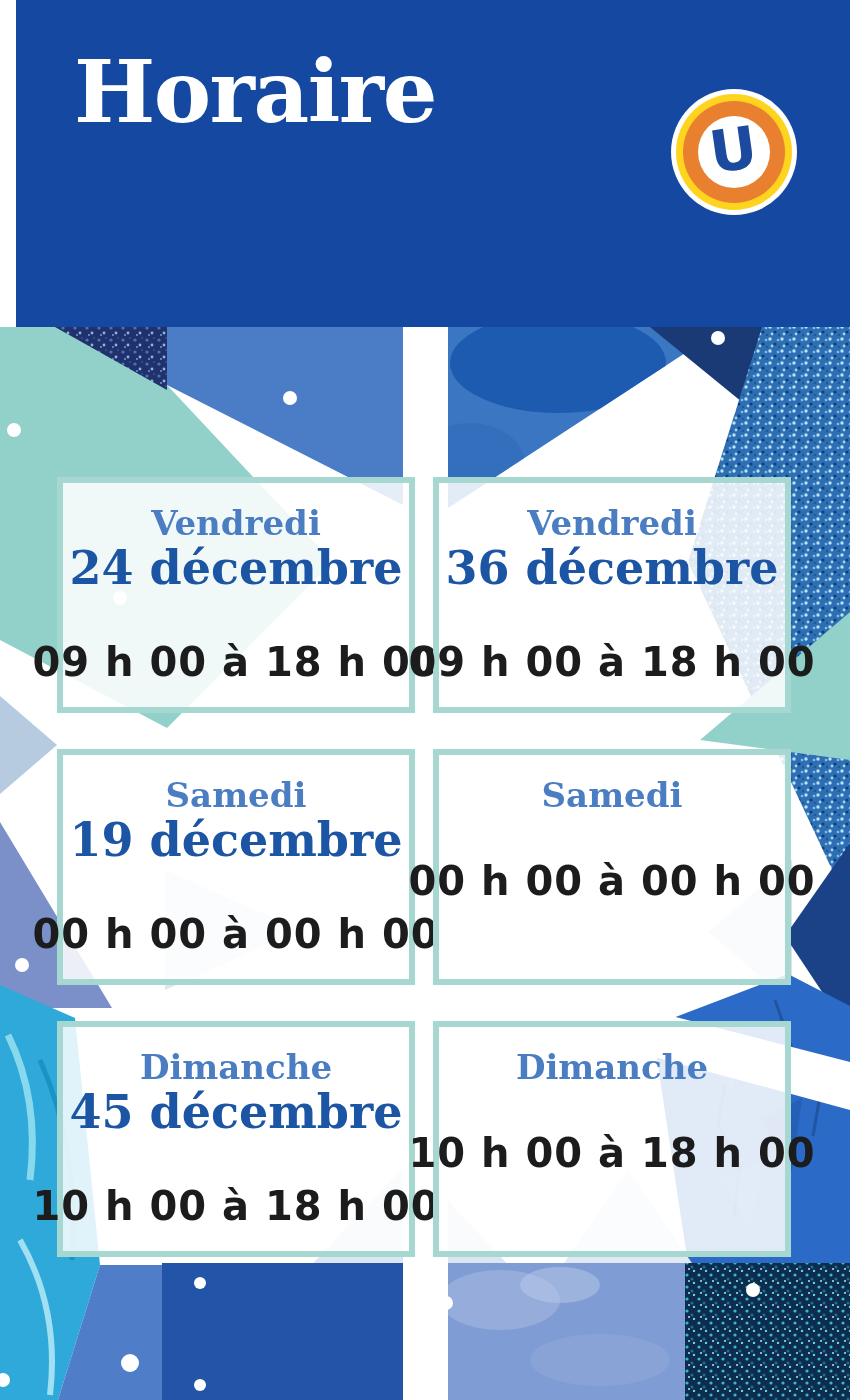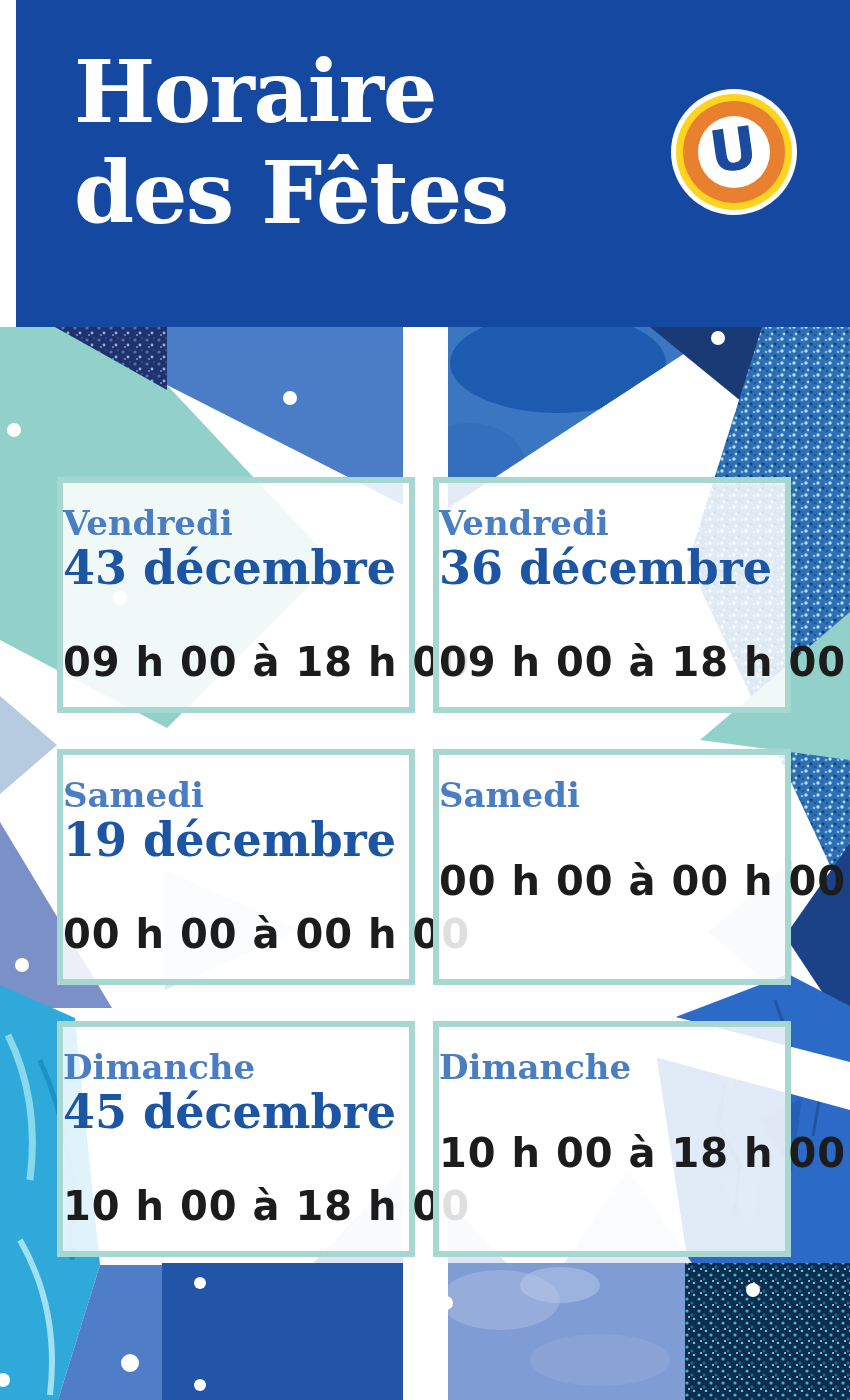--- a/index.html
+++ b/index.html
@@ -30,21 +30,21 @@
   }
   
   .grid{
     position:absolute;left:57px;top:477px;
     display:grid;grid-template-columns:358px 358px;grid-template-rows:236px 236px 236px;
     column-gap:18px;row-gap:36px;
   }
   .card{
     box-sizing:border-box;border:6px solid var(--card-border,#a7d7d1);
     background:var(--card-bg,rgba(255,255,255,0.86));
-    display:flex;flex-direction:column;align-items:flex-start;padding-top:22px;
+    display:flex;flex-direction:column;align-items:center;padding-top:22px;
   }
   .card-day{font-size:34px;font-weight:700;line-height:1.1;color:var(--day-blue,#4a7dc2);}
   .card-date{font-size:46px;font-weight:700;line-height:1.15;color:var(--date-blue,#1d55a5);}
   .card-date sup{font-size:0.52em;vertical-align:super;position:relative;top:-3px;}
   .card-hours{
     margin-top:44px;font-family:"DejaVu Sans",sans-serif;font-weight:bold;
     font-size:40px;letter-spacing:1px;color:var(--hours-black,#1c1c1c);white-space:nowrap;
   }
 </style>
 </head>
@@ -142,37 +142,36 @@
       <circle cx="130" cy="1363" r="9"></circle>
       <circle cx="3" cy="1380" r="7"></circle>
       <circle cx="753" cy="1290" r="7"></circle>
       <circle cx="446" cy="1303" r="7"></circle>
     </g>
   </svg>
 
   <header class="header">
     <div class="title">
       <div>Horaire</div>
-      <div>des Fêtes</div>
     </div>
     <div class="logo">
       <div class="ring ring-outer"></div>
       <div class="ring ring-yellow"></div>
       <div class="ring ring-orange"></div>
       <div class="ring logo-disc">
         <span class="logo-u">U</span>
       </div>
     </div>
   </header>
 
   <main class="grid">
 
     <section class="card">
       <div class="card-day">Vendredi</div>
-      <div class="card-date"><span>43 décembre</span><sup></sup><span></span></div>
+      <div class="card-date"><span>24 décembre</span><sup></sup><span></span></div>
       <div class="card-hours">09 h 00 à 18 h 00</div>
     </section>
 
     <section class="card">
       <div class="card-day">Vendredi</div>
       <div class="card-date"><span>36 décembre</span><sup></sup><span></span></div>
       <div class="card-hours">09 h 00 à 18 h 00</div>
     </section>
 
     <section class="card">

